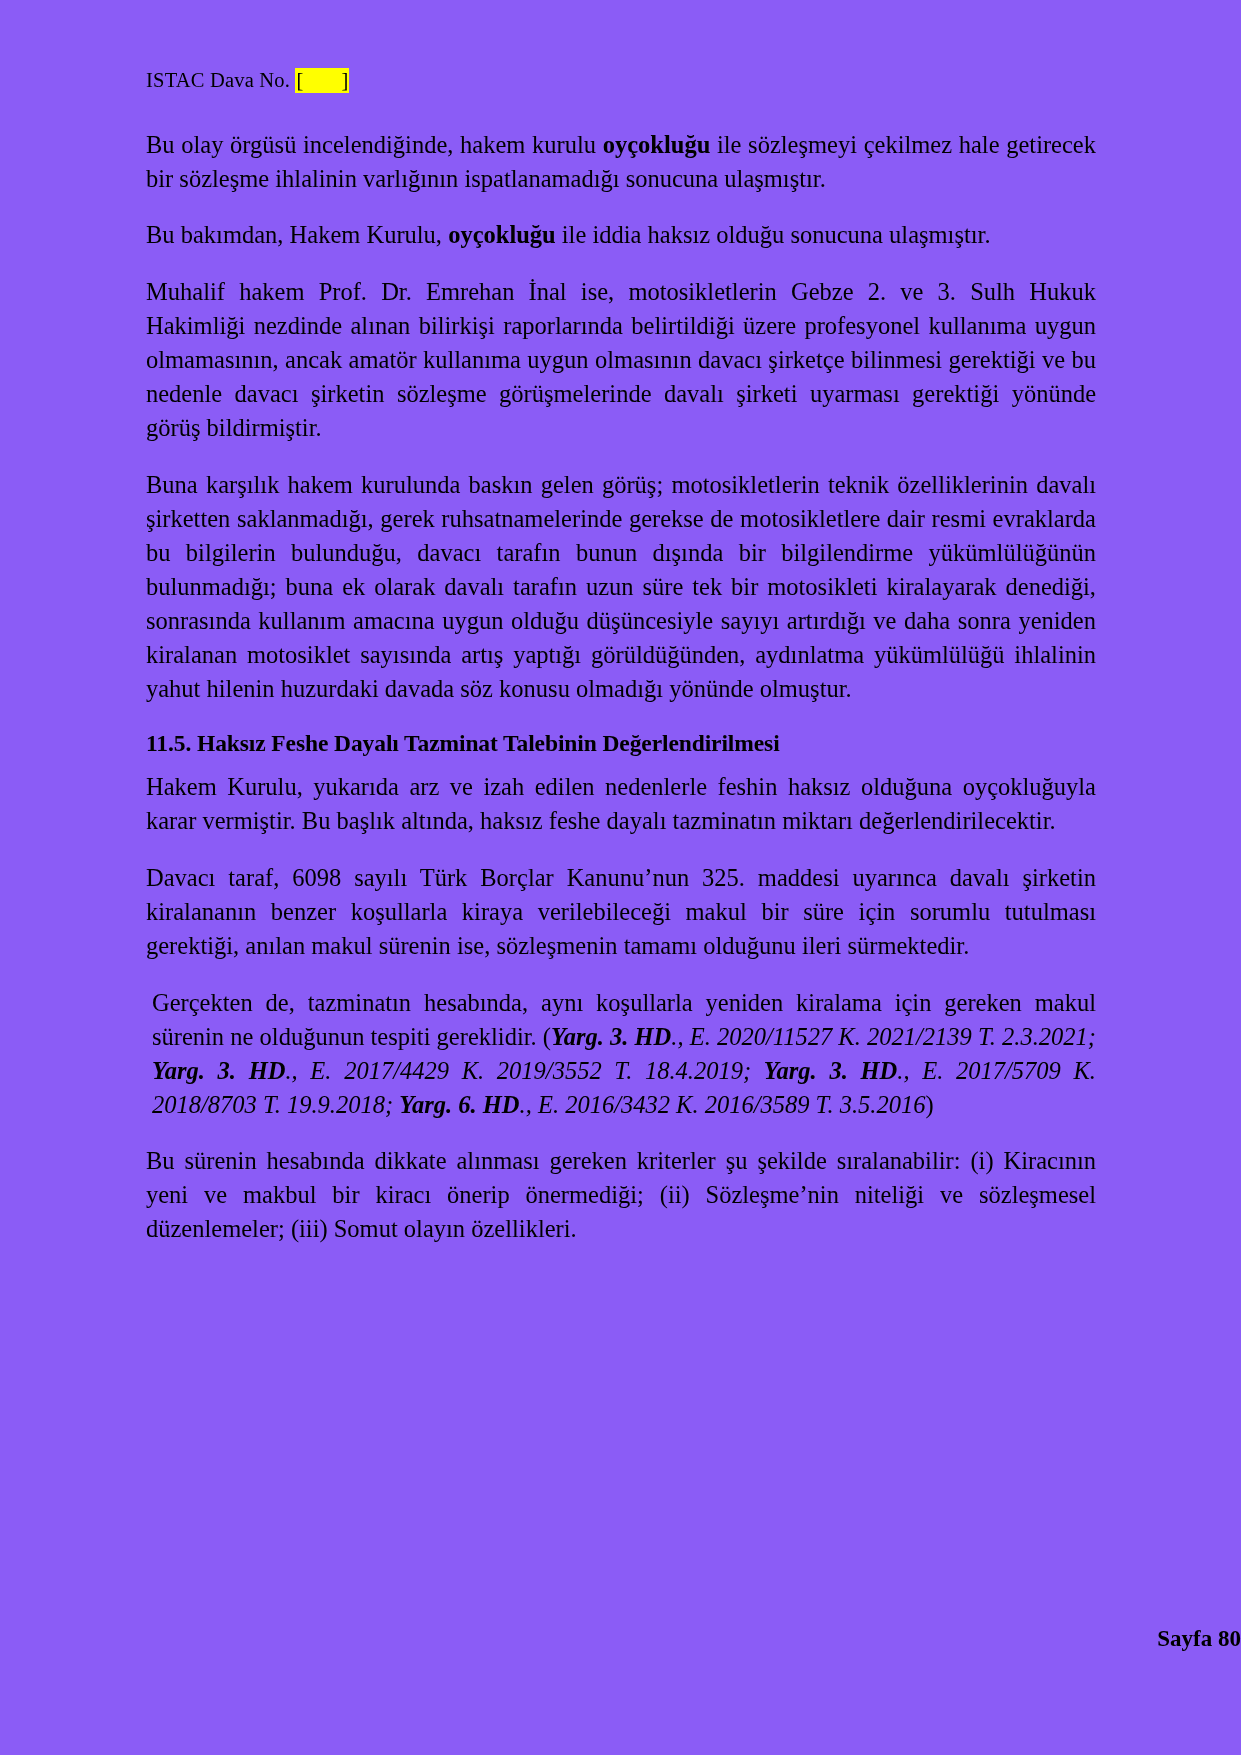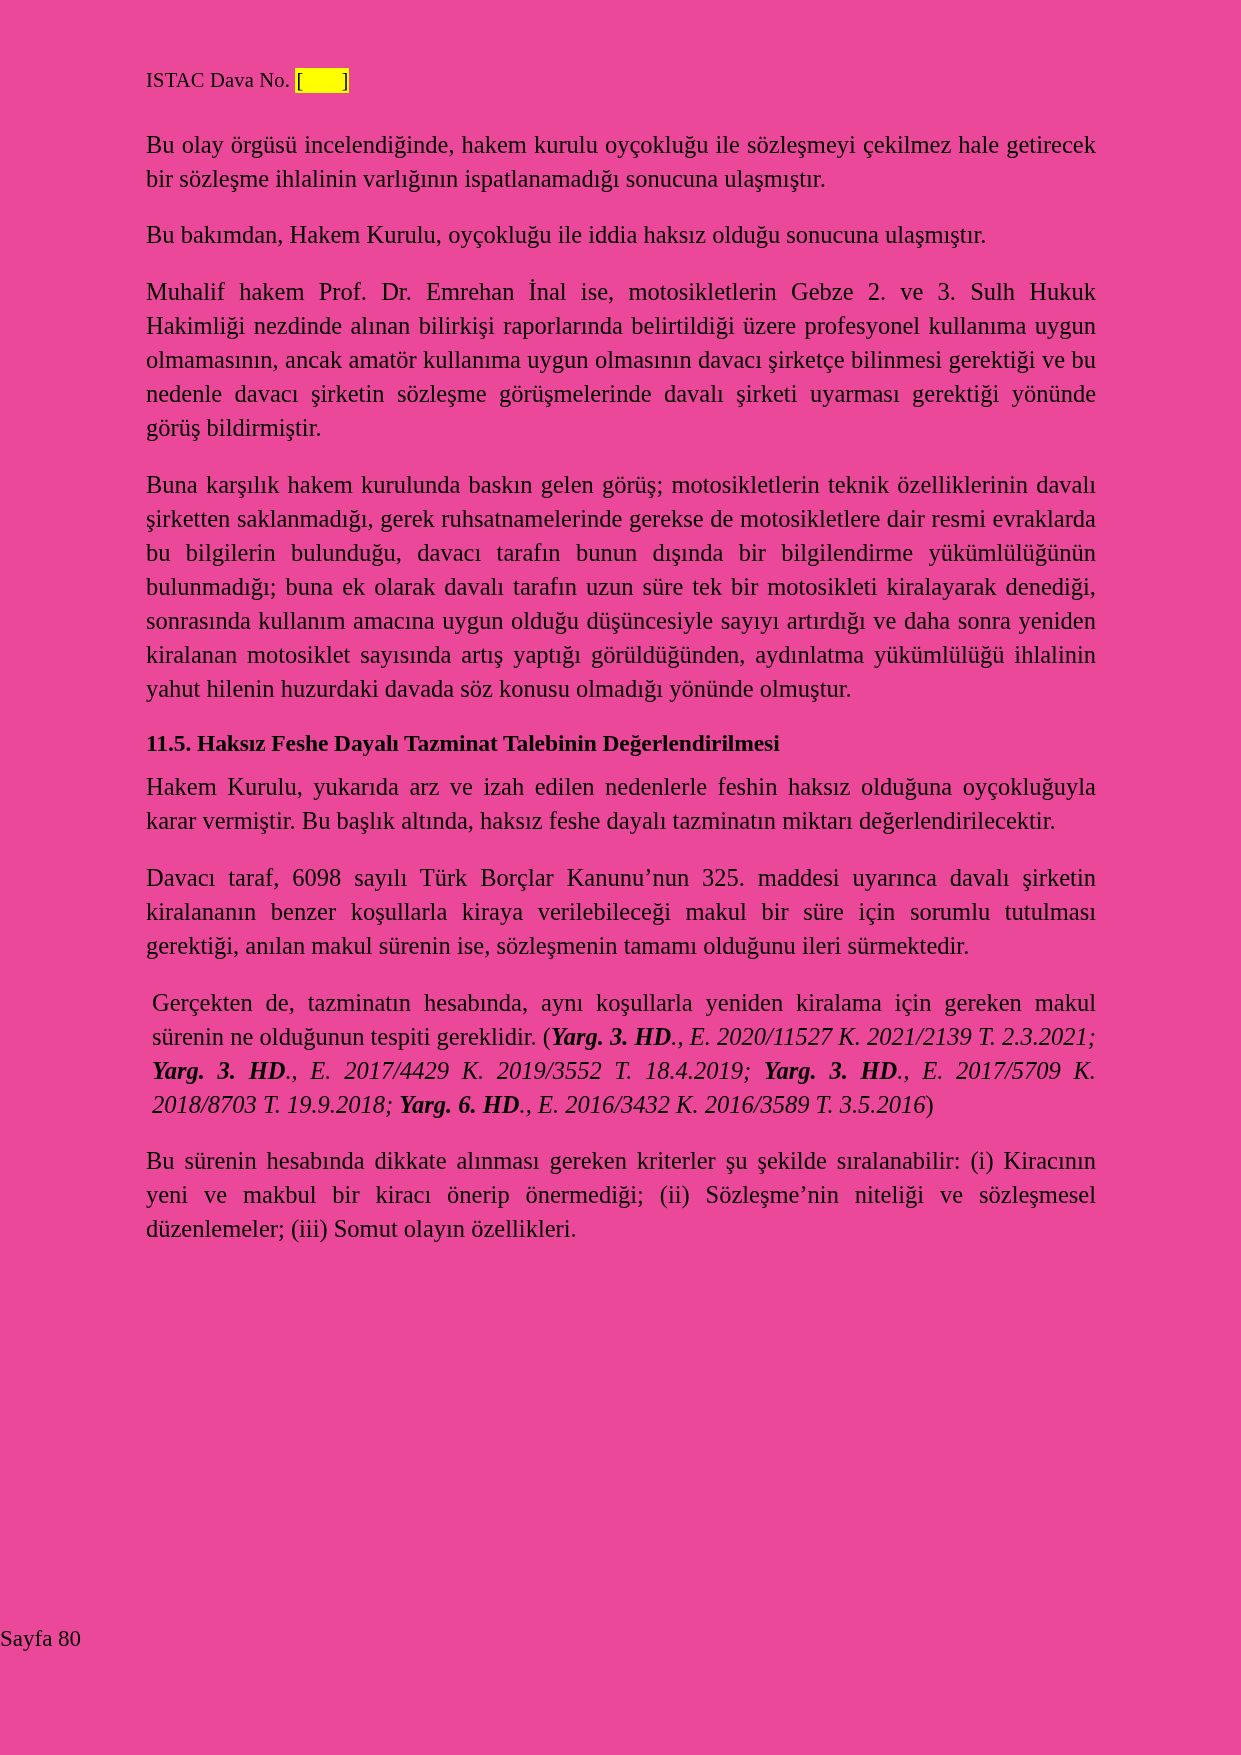--- a/index.html
+++ b/index.html
@@ -4,21 +4,21 @@
 <style>
   html, body {
     margin: 0;
     padding: 0;
     background: #ffffff;
   }
   .page {
     position: relative;
     width: 1241px;
     height: 1755px;
-    background: #ec4899;
+    background: #8b5cf6;
     margin: 0 auto;
     font-family: "Liberation Serif", "DejaVu Serif", serif;
     color: #000000;
     box-sizing: border-box;
     overflow: hidden;
   }
   .content {
     position: absolute;
     left: 146px;
     top: 0;
@@ -54,38 +54,39 @@
     text-justify: inter-word;
     hyphens: none;
   }
   h2.heading {
     margin: 0 0 10px 0;
     font-size: 23.5px;
     font-weight: bold;
     line-height: 1.35;
     letter-spacing: -0.1px;
   }
-  .bold { font-weight: normal; }
+  .bold { font-weight: bold; }
   .ital { font-style: italic; }
   .bold-ital { font-weight: bold; font-style: italic; }
   p.citation {
     margin: 0 0 23px 6px;
     font-size: 24.5px;
     line-height: 1.385;
     text-align: justify;
   }
   
   .footer {
     position: absolute;
     left: 0;
     right: 0;
     top: 1625px;
-    text-align: left;
+    text-align: right;
     font-size: 23px;
     line-height: 1.2;
+    font-weight: bold;
   }
 </style>
 </head>
 <body>
 
 <div class="page">
 
   <div class="content">
 
     <div class="doc-header">

